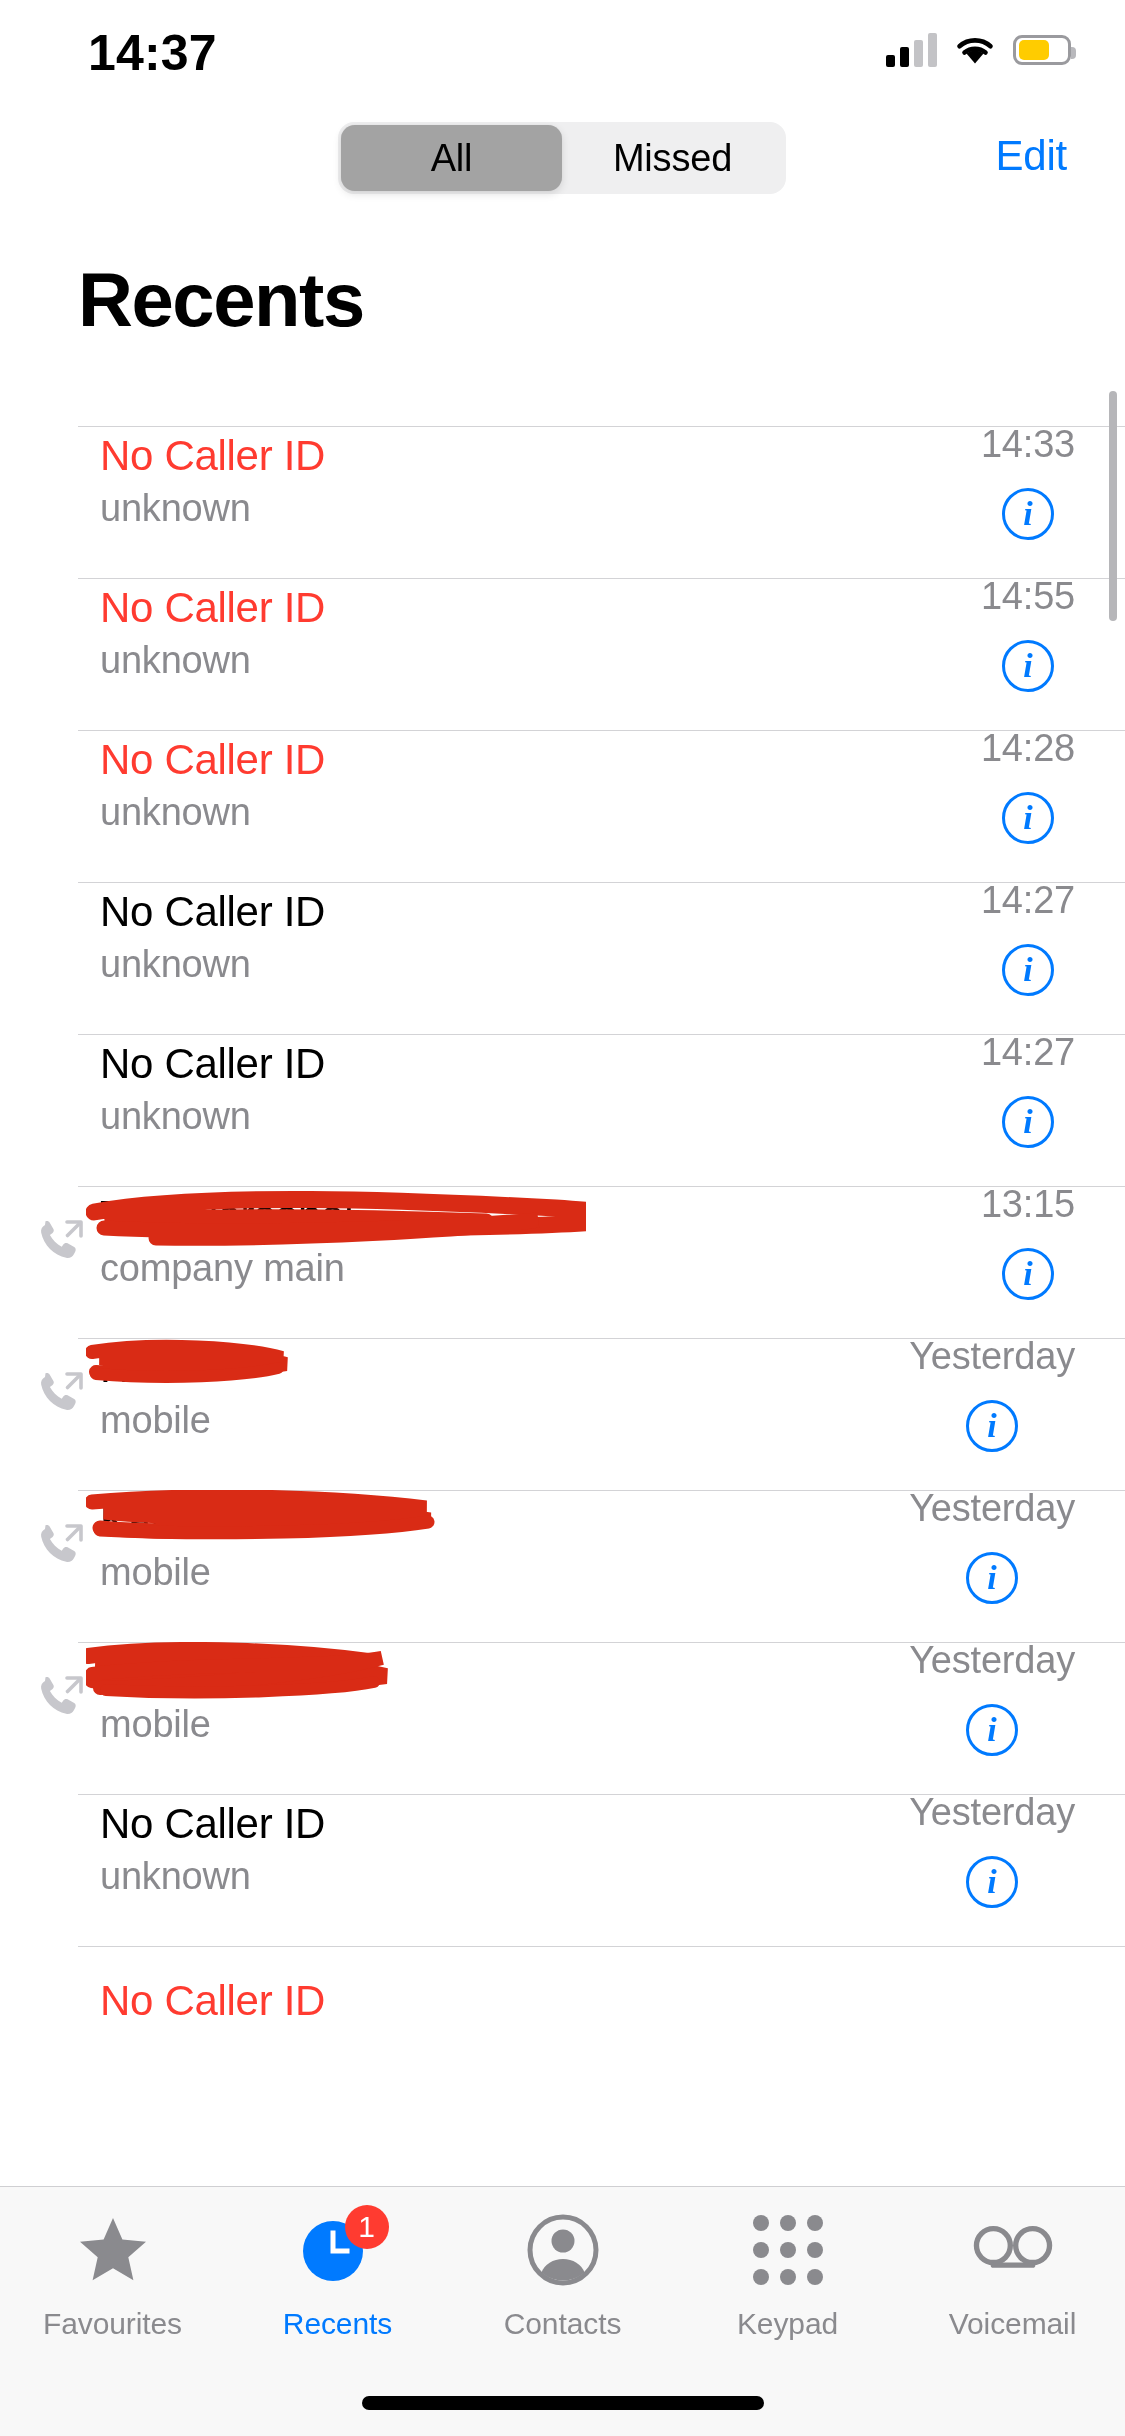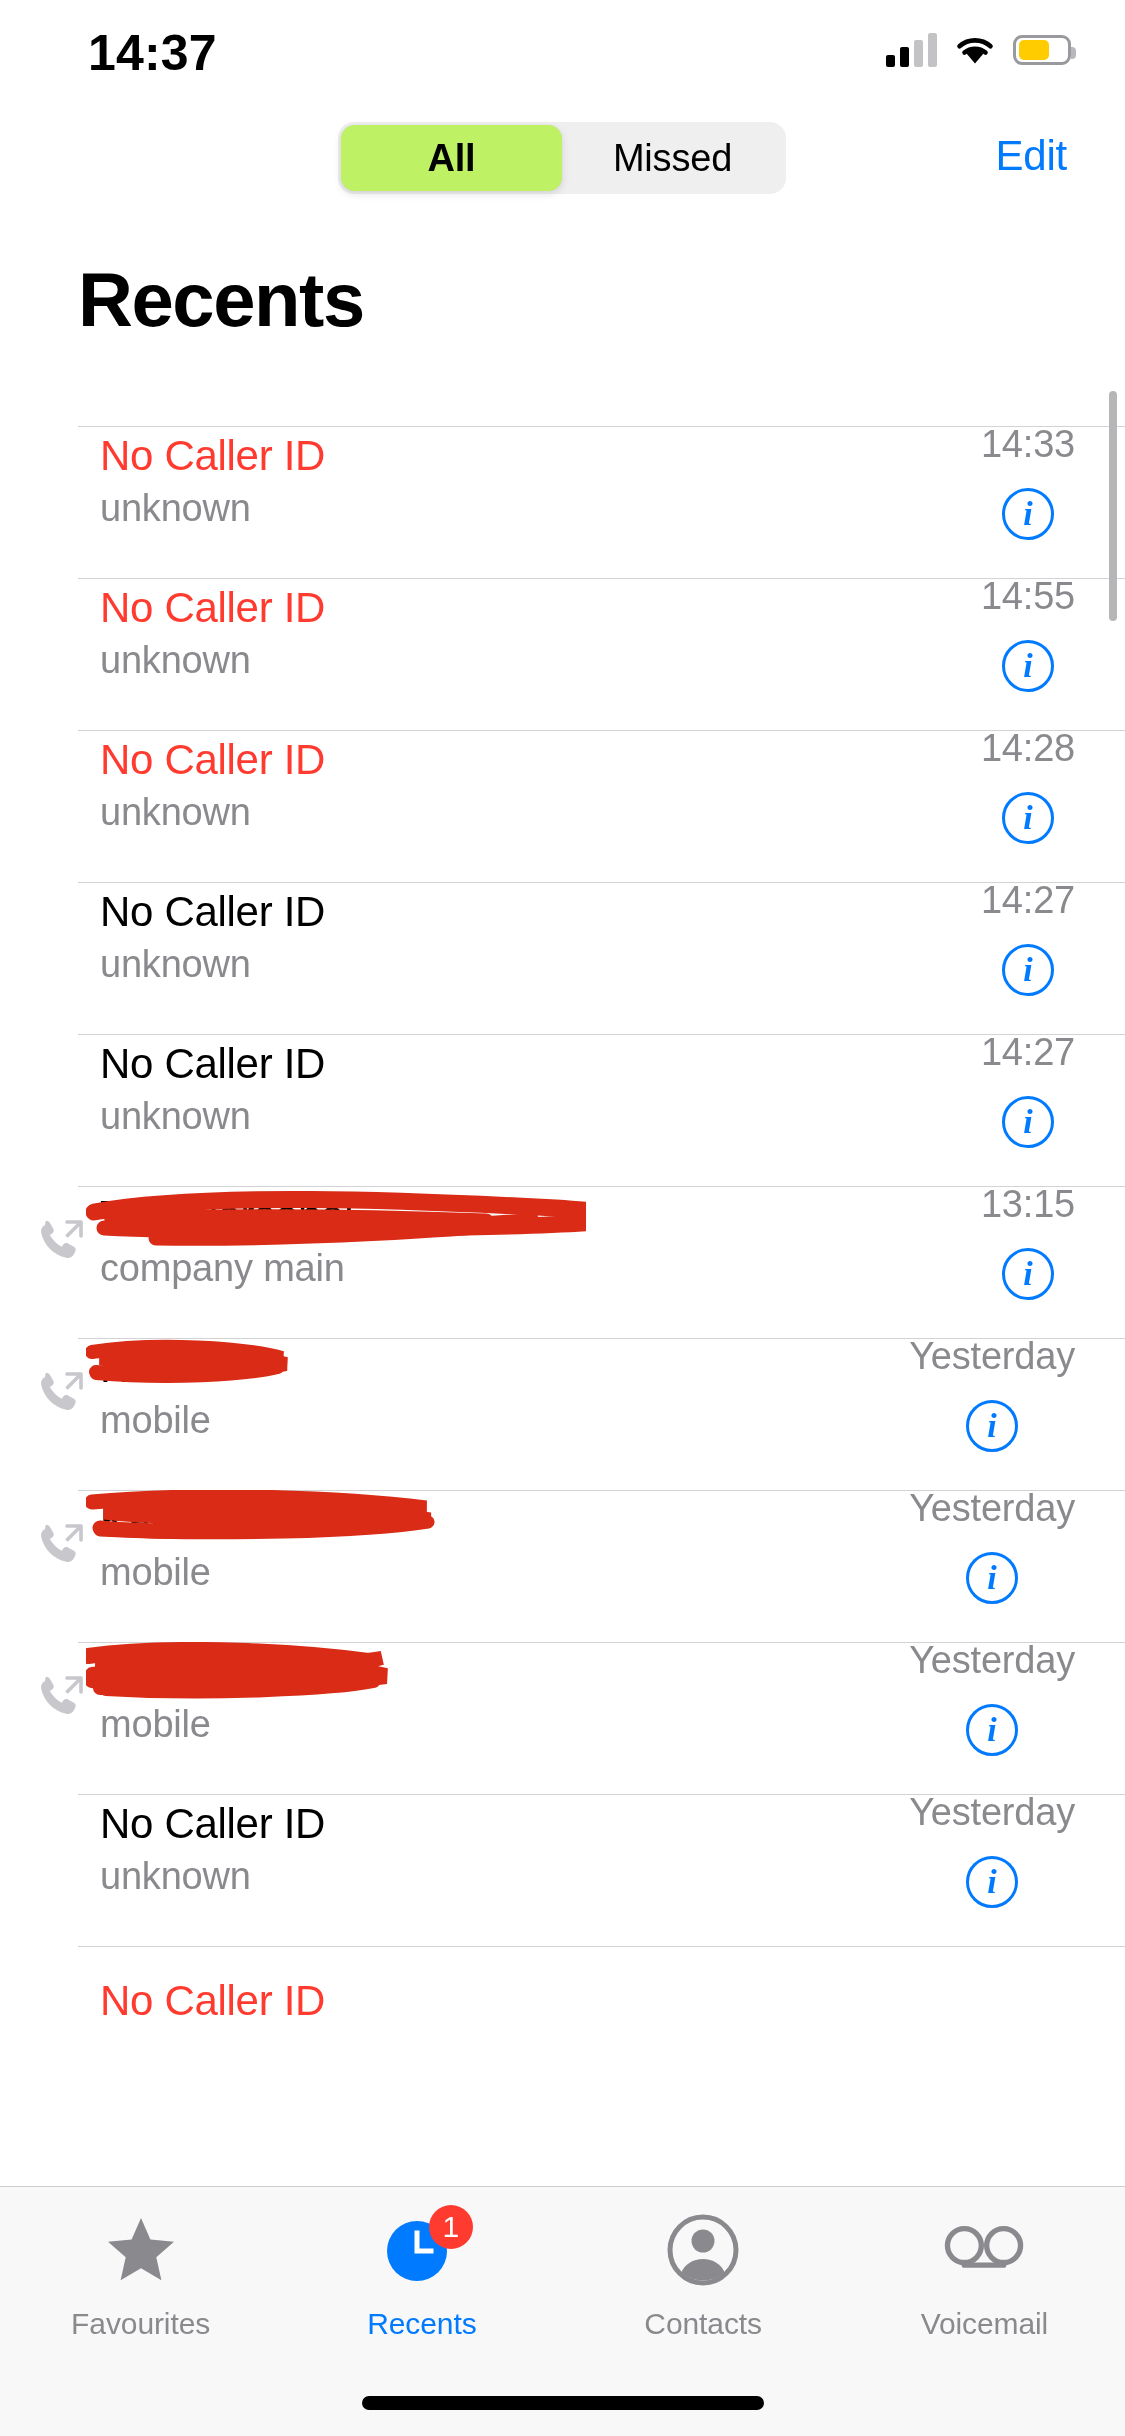--- a/index.html
+++ b/index.html
@@ -69,23 +69,23 @@
     padding:3px;
   }
   .seg-item {
     flex:1; height:66px;
     display:flex; align-items:center; justify-content:center;
     font-size:38px; color:#000; font-weight:400;
     border-radius:14px;
     letter-spacing:-0.2px;
   }
   .seg-item.active {
-    background:#bef264;
+    background:#a3a3a3;
     box-shadow:0 3px 8px rgba(0,0,0,0.12), 0 0 1px rgba(0,0,0,0.10);
-    font-weight:700;
+    font-weight:400;
   }
   #edit-button {
     position:absolute; right:58px; top:32px;
     font-size:42px; color:#007AFF; letter-spacing:-0.2px;
   }
 
   
   #page-title {
     position:absolute; left:78px; top:262px;
     font-size:76px; font-weight:700; letter-spacing:-1.4px;
@@ -470,20 +470,36 @@
         <div class="tab-icon-wrap">
           <svg width="74" height="74" viewBox="0 0 74 74">
             <circle cx="37" cy="37" r="33" stroke="#8A8A8E" stroke-width="5" fill="none"></circle>
             <circle cx="37" cy="28" r="11.5" fill="#8A8A8E"></circle>
             <path d="M15.5 59.5 a22.5 19 0 0 1 43 0 A33 33 0 0 1 15.5 59.5 Z" fill="#8A8A8E"></path>
           </svg>
         </div>
         <div class="tab-label">Contacts</div>
       </div>
 
+      <div class="tab-item">
+        <div class="tab-icon-wrap">
+          <div class="keypad-grid">
+            <span></span>
+              <span></span>
+              <span></span>
+            <span></span>
+              <span></span>
+              <span></span>
+            <span></span>
+              <span></span>
+              <span></span>
+          </div>
+        </div>
+        <div class="tab-label">Keypad</div>
+      </div>
 
       <div class="tab-item">
         <div class="tab-icon-wrap">
           <svg width="92" height="58" viewBox="0 0 92 58">
             <circle cx="24" cy="24" r="19" stroke="#8A8A8E" stroke-width="6" fill="none"></circle>
             <circle cx="68" cy="24" r="19" stroke="#8A8A8E" stroke-width="6" fill="none"></circle>
             <line x1="24" y1="46" x2="68" y2="46" stroke="#8A8A8E" stroke-width="6" stroke-linecap="round"></line>
           </svg>
         </div>
         <div class="tab-label">Voicemail</div>

